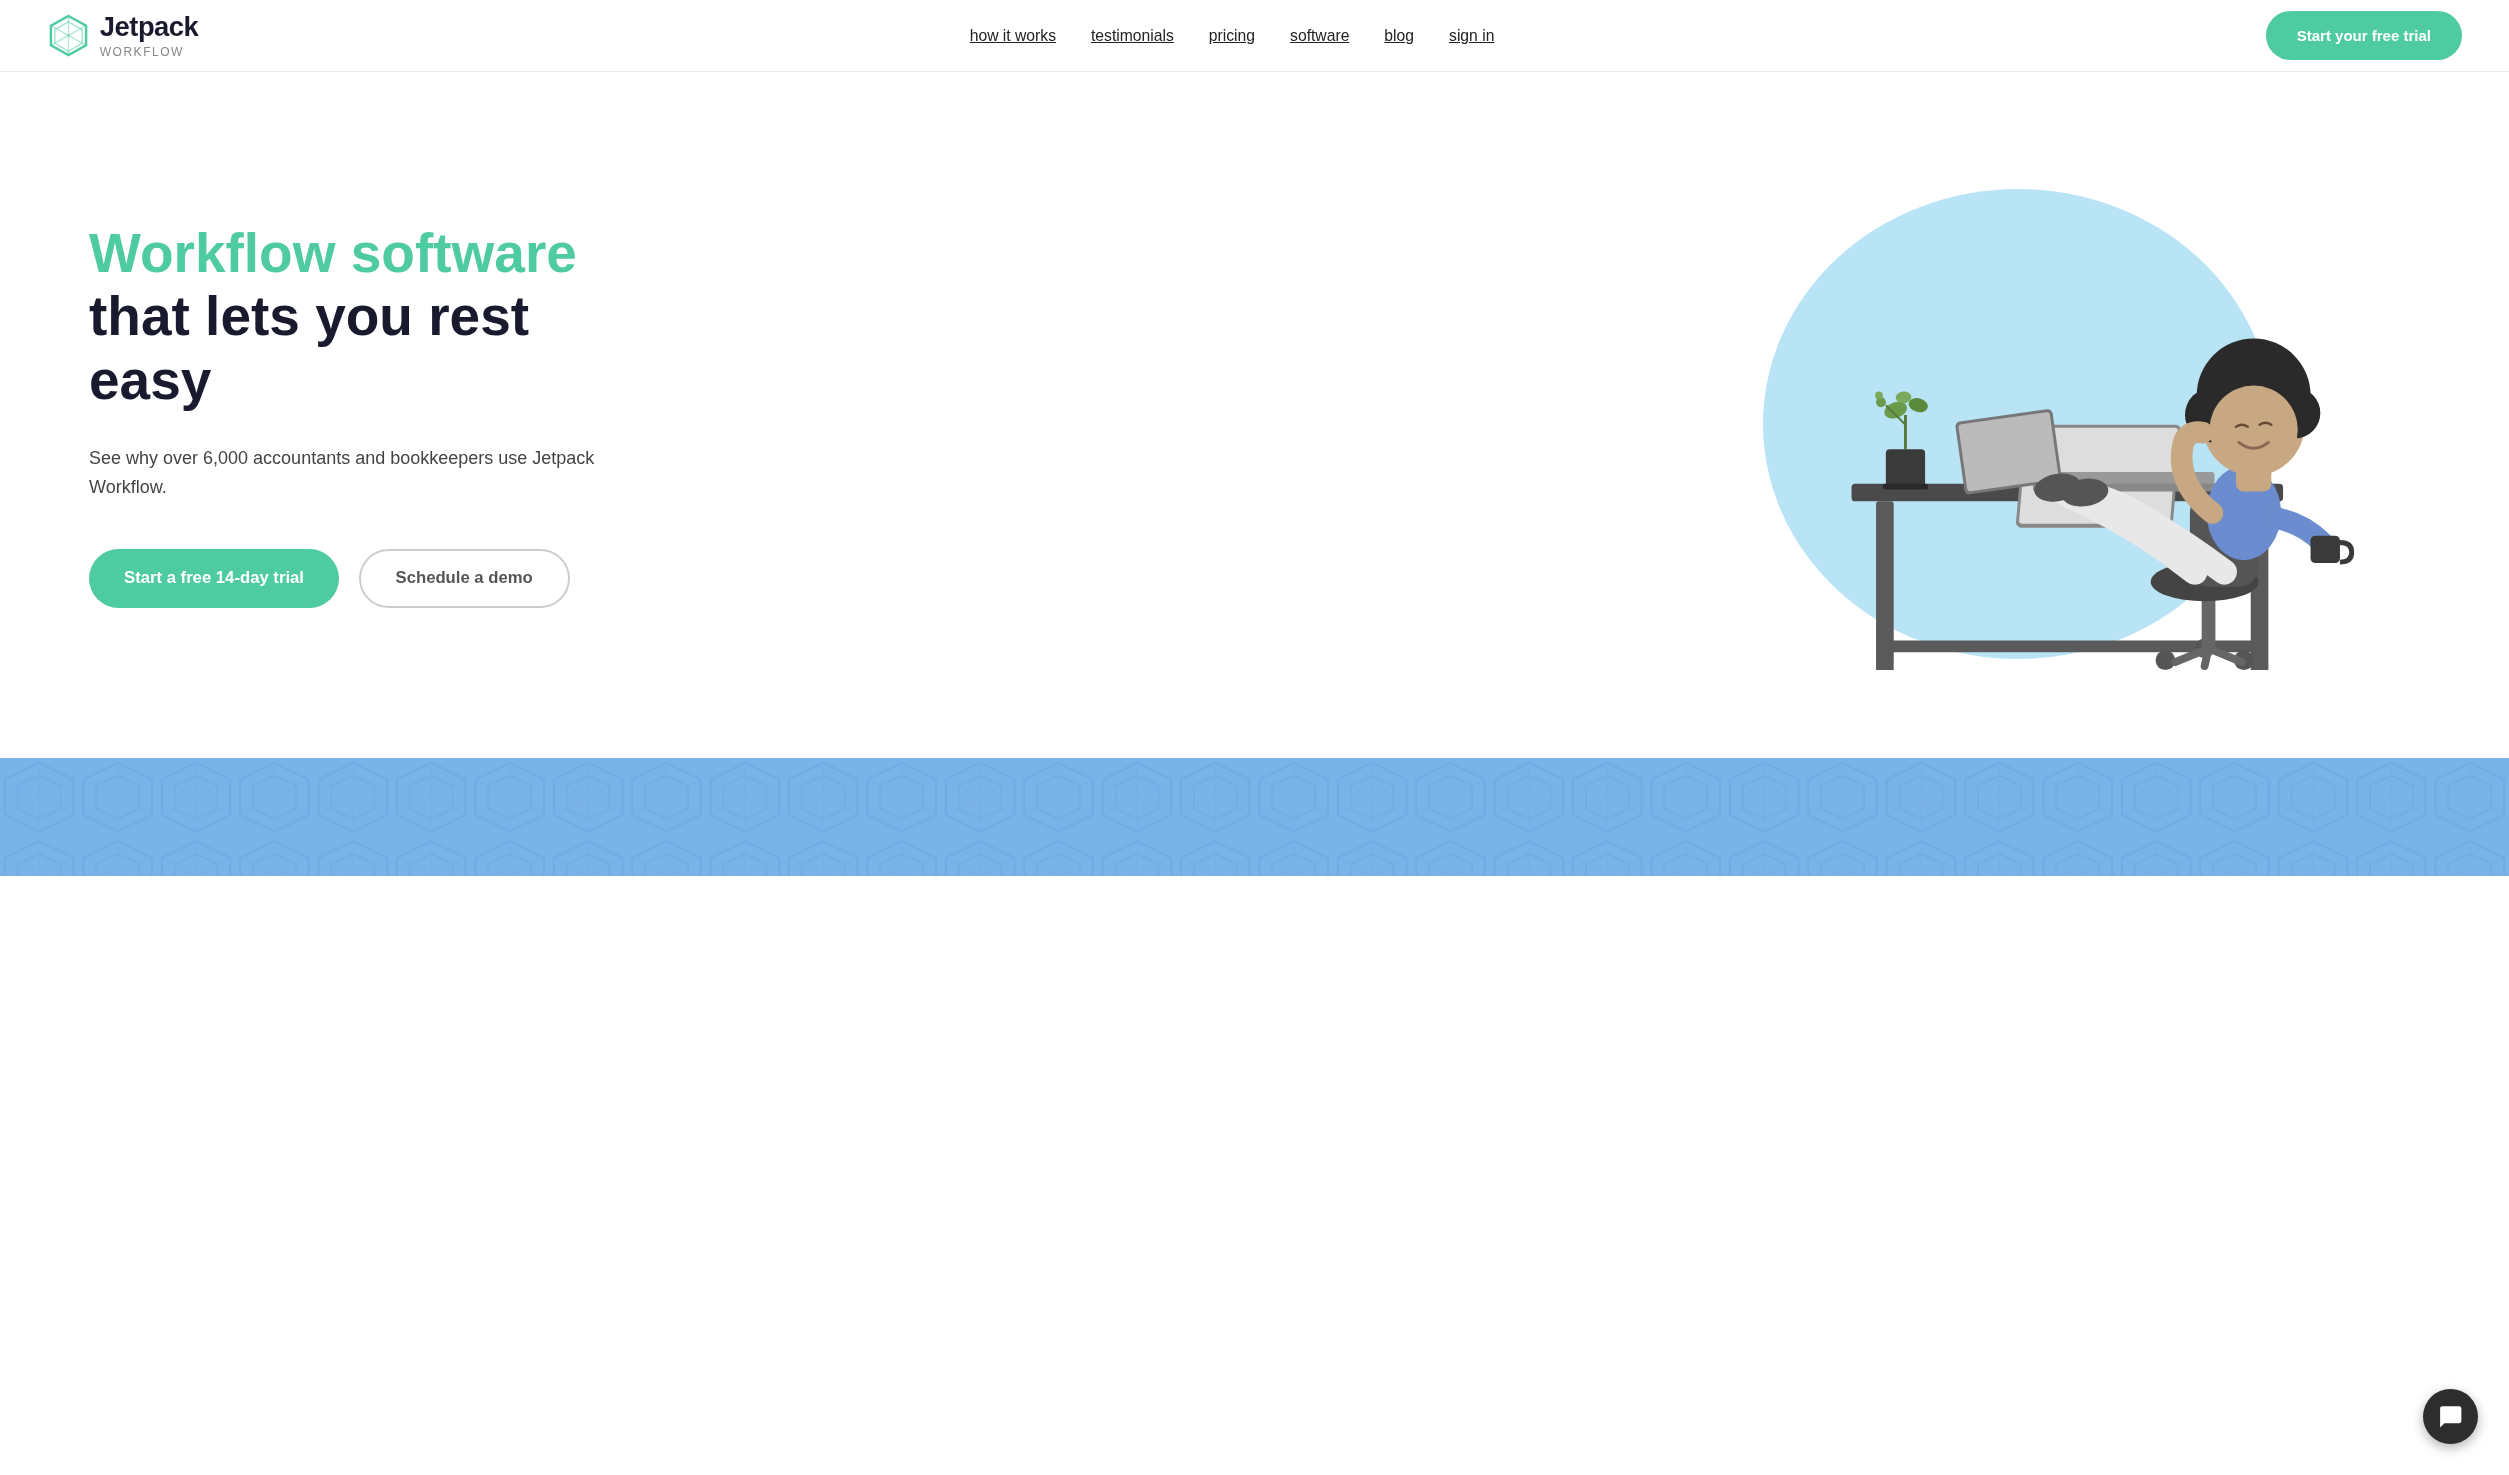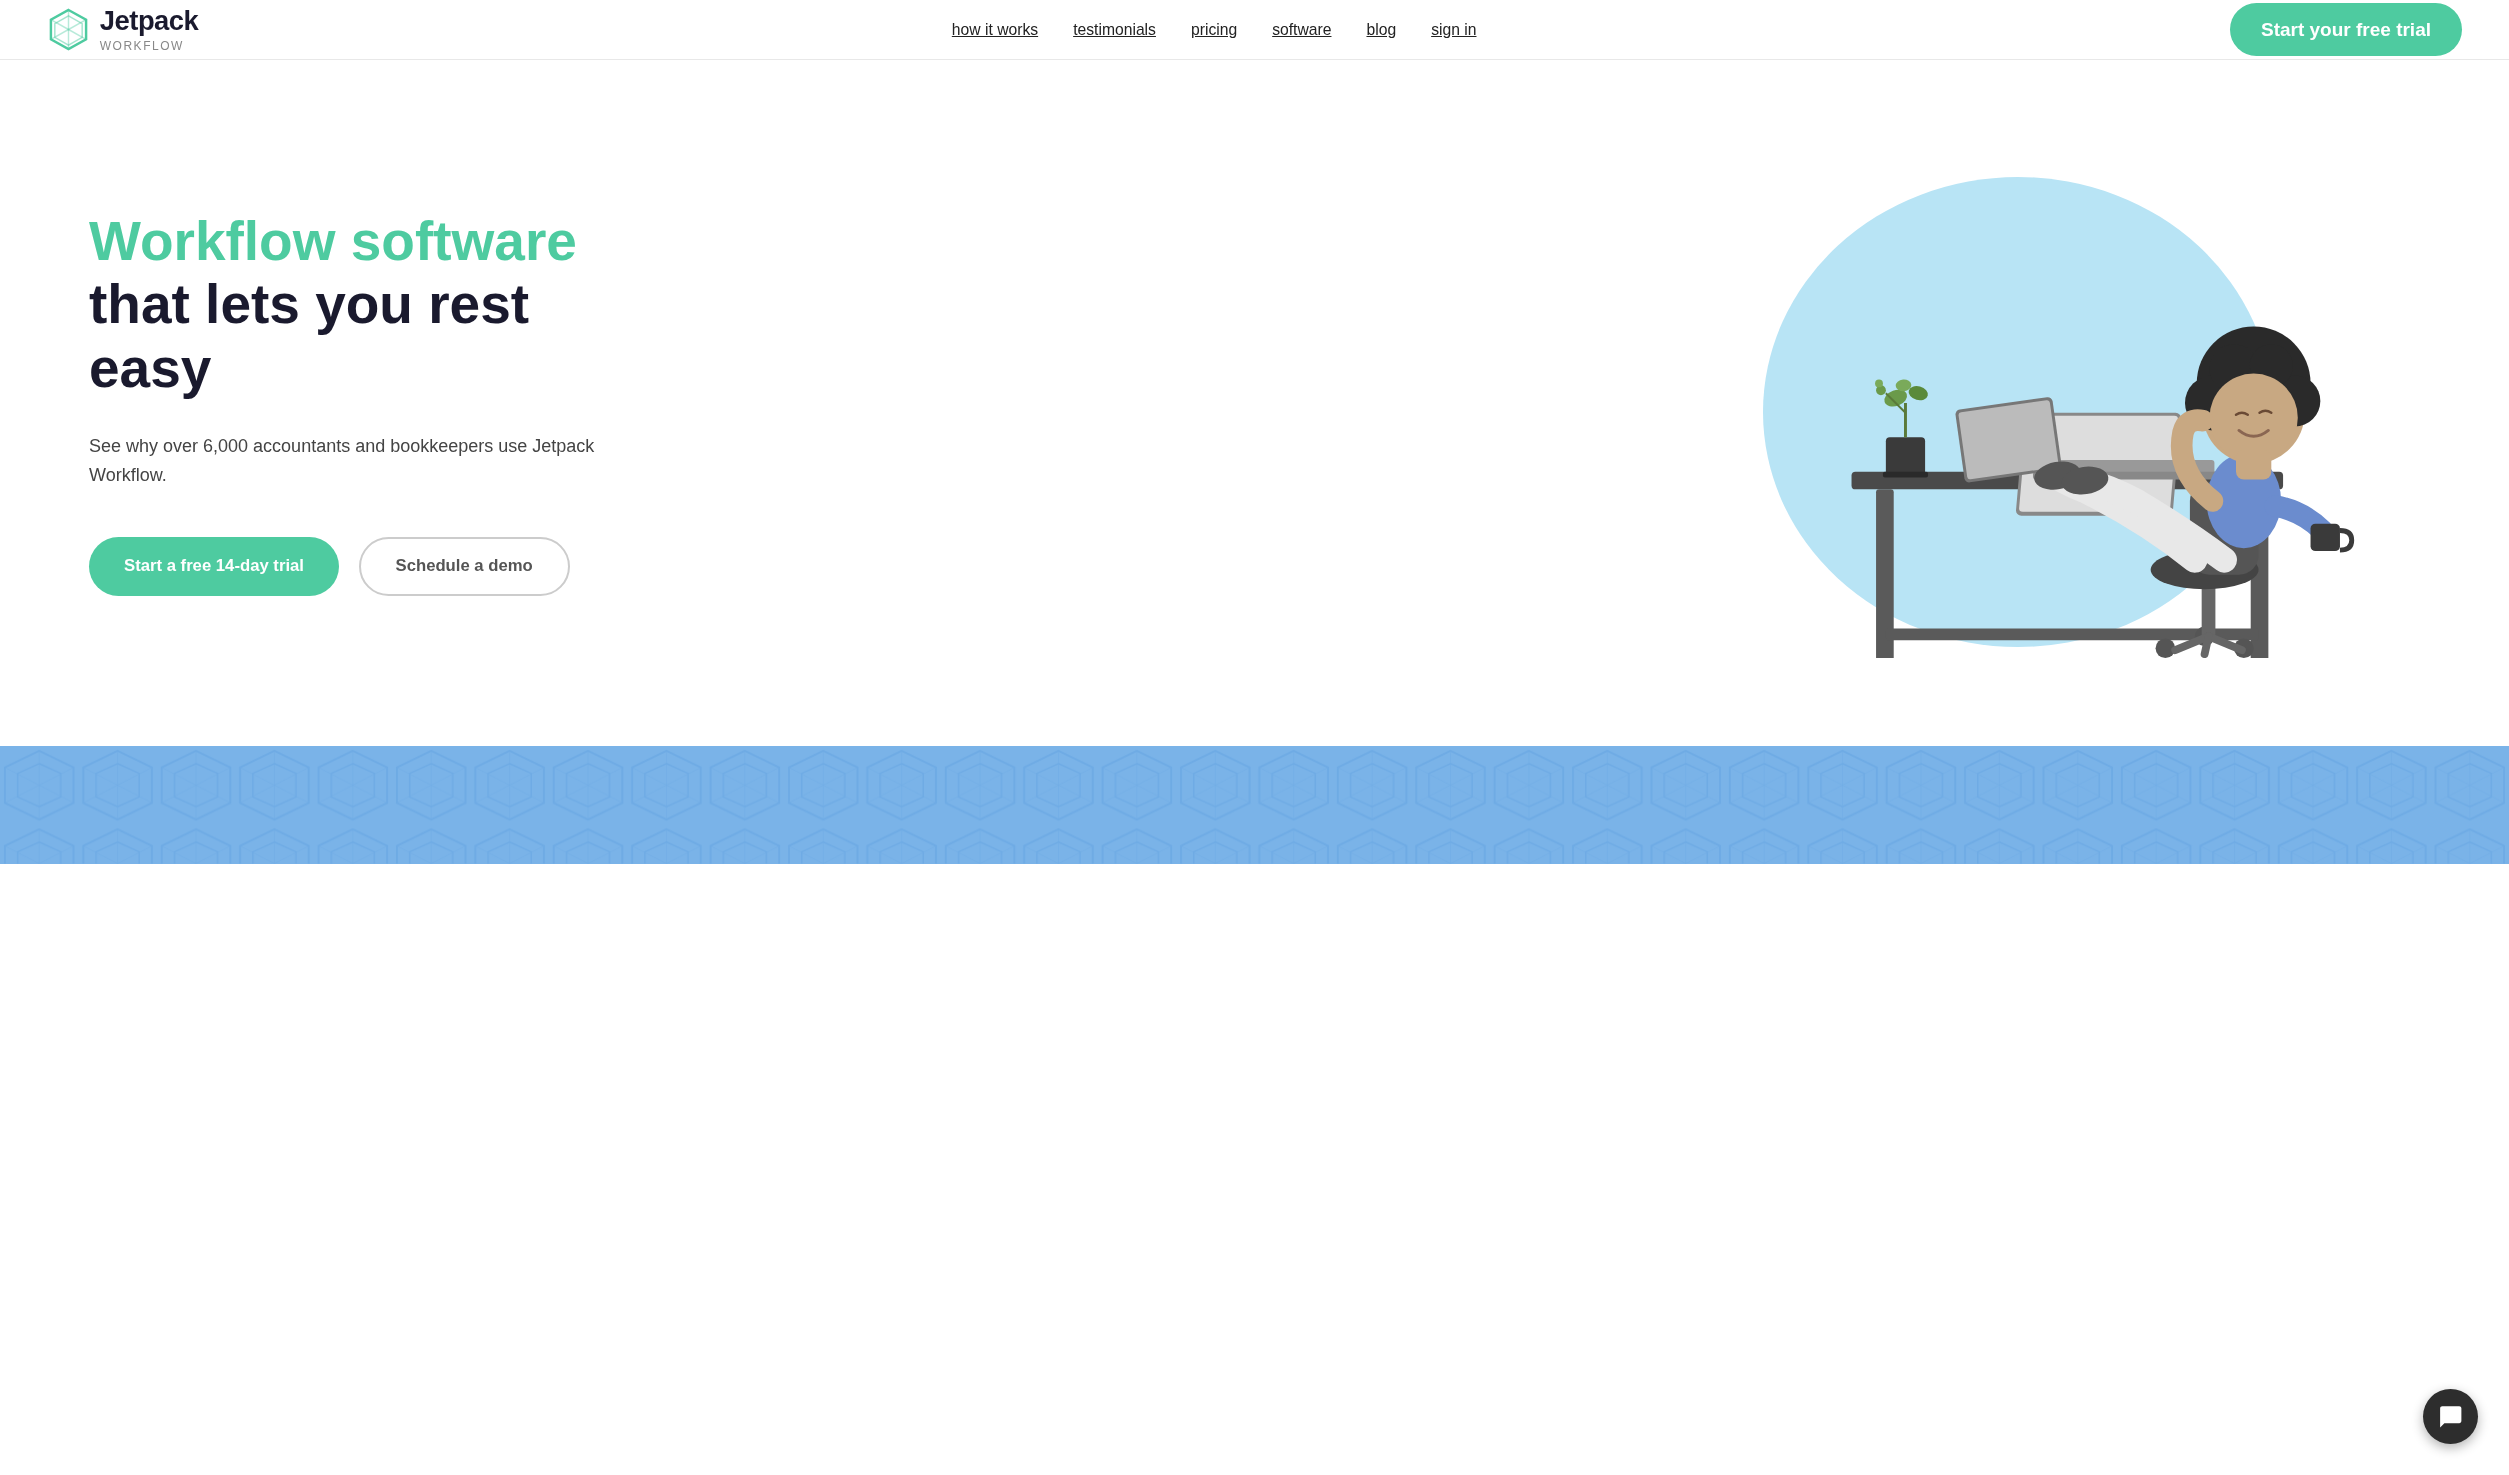--- a/index.html
+++ b/index.html
@@ -4,21 +4,21 @@
   <style>
     * { margin: 0; padding: 0; box-sizing: border-box; }
     body { font-family: -apple-system, BlinkMacSystemFont, 'Segoe UI', sans-serif; background: #fff; overflow-x: hidden; }
 
     
     nav {
       display: flex;
       align-items: center;
       justify-content: space-between;
       padding: 0 47px;
-      height: 60px;
+      height: 72px;
       background: #fff;
       border-bottom: 1px solid #e8e8e8;
     }
     .logo-area {
       display: flex;
       align-items: center;
       gap: 9.8px;
       text-decoration: none;
     }
     .logo-icon {
@@ -54,21 +54,21 @@
       color: #222;
       font-size: 15.7px;
       font-weight: 500;
     }
     .cta-btn {
       background: #4ecba0;
       color: #fff;
       border: none;
       border-radius: 49px;
       padding: 15.7px 31px;
-      font-size: 19px;
+      font-size: 15px;
       font-weight: 600;
       cursor: pointer;
       white-space: nowrap;
       text-align: center;
     }
 
     
     .hero {
       display: flex;
       align-items: center;

